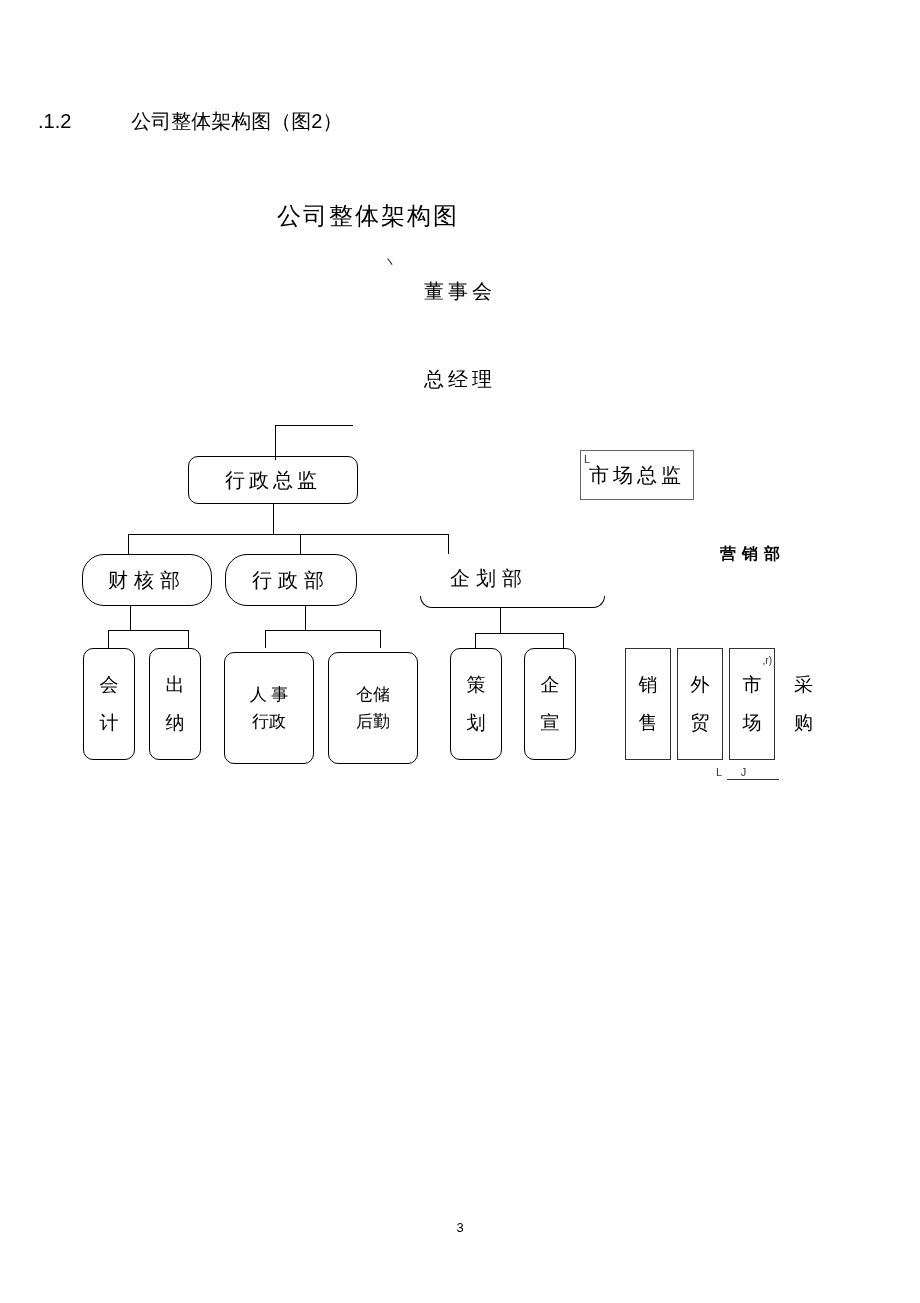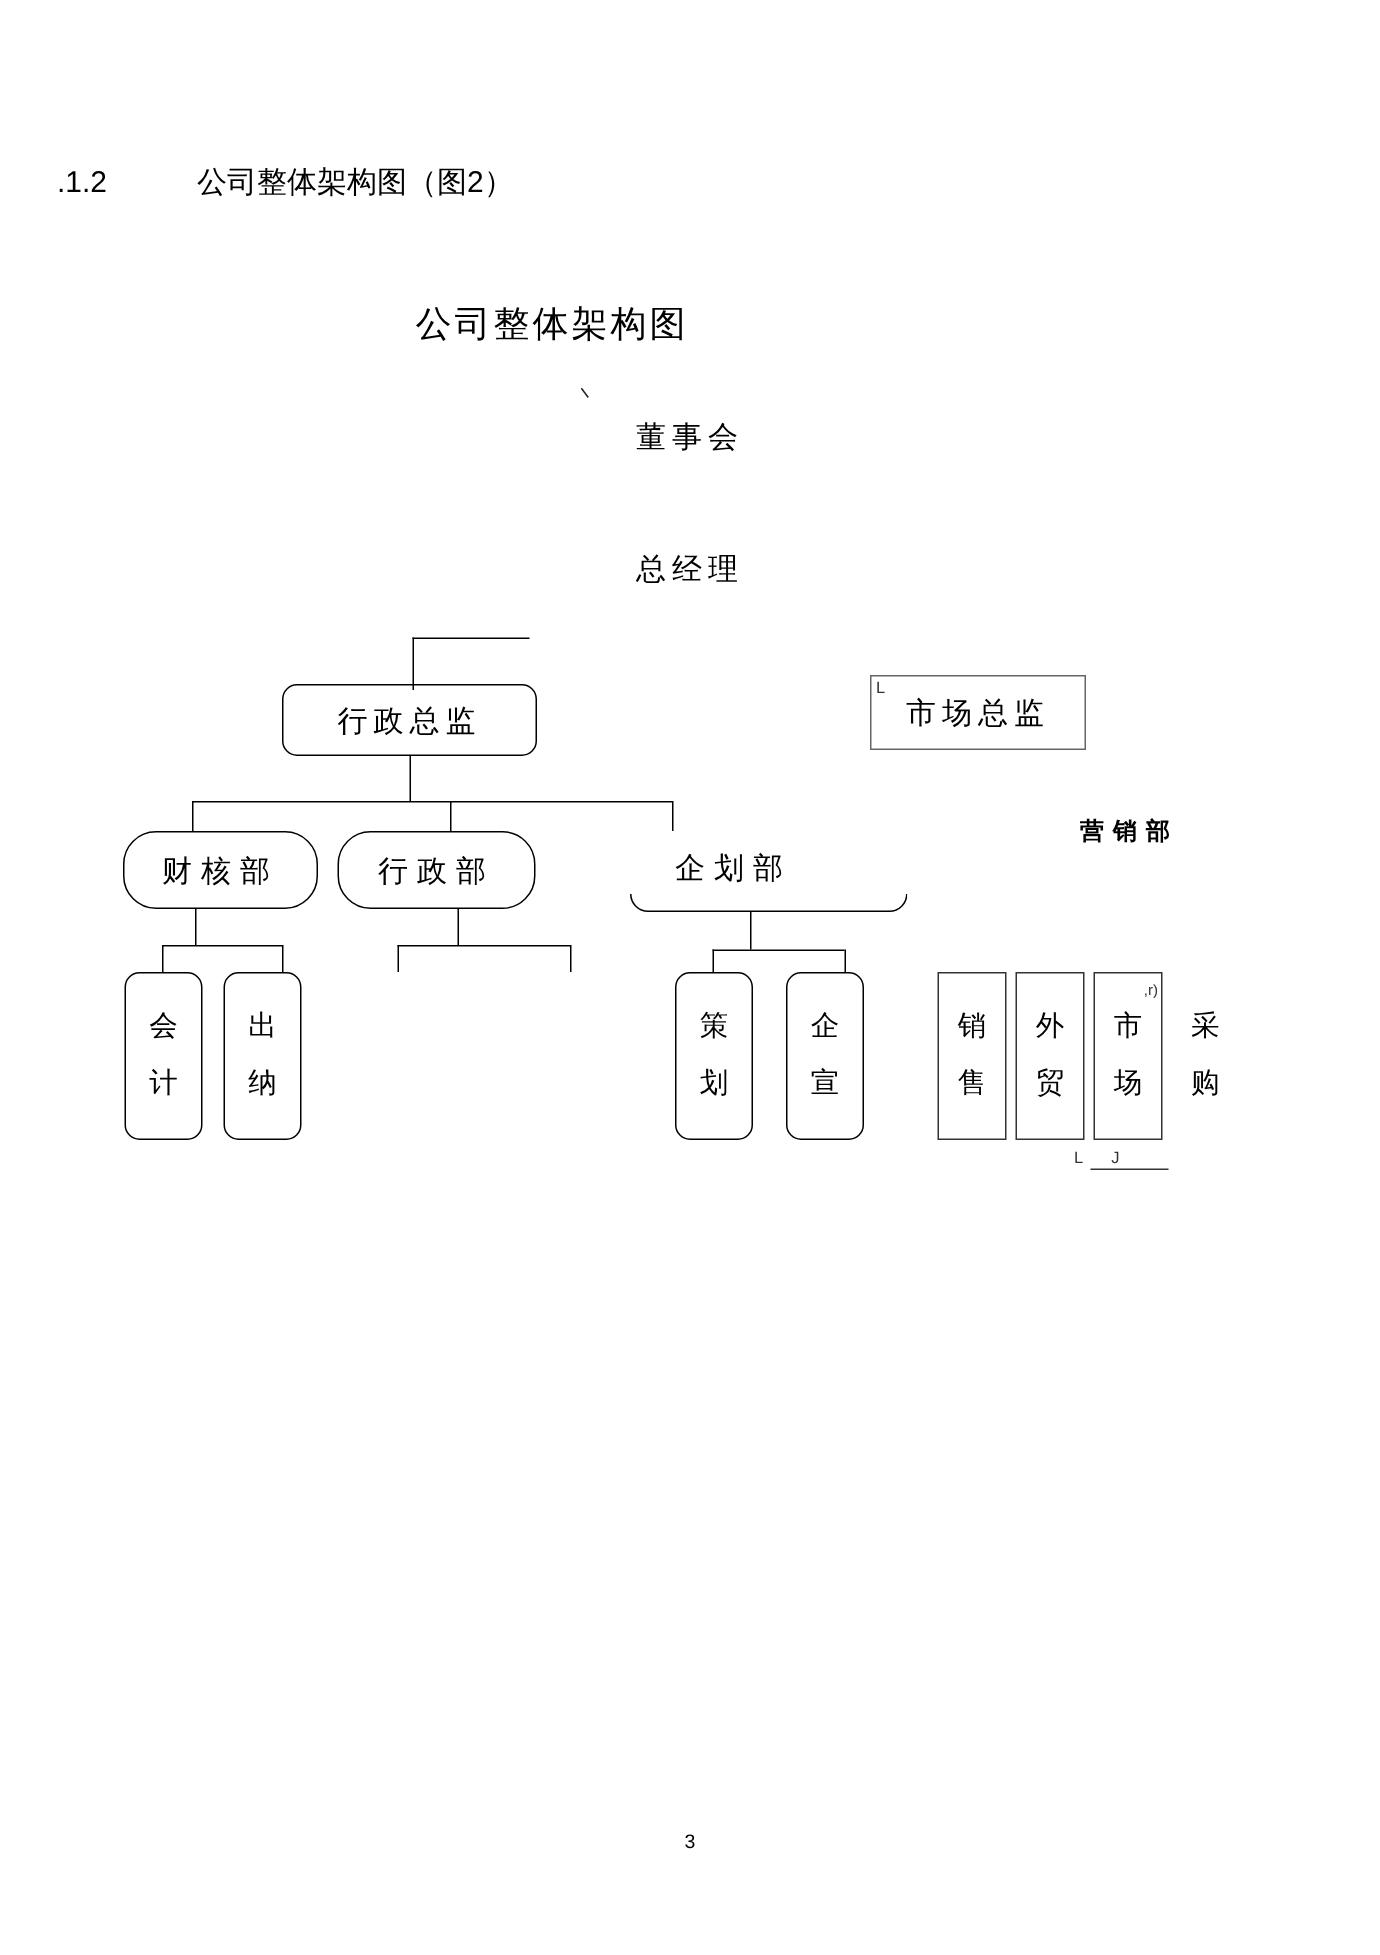--- a/index.html
+++ b/index.html
@@ -86,21 +86,21 @@
       display: flex;
       align-items: center;
       justify-content: center;
       font-size: 20px;
       letter-spacing: 4px;
     }
     .market-director {
       position: absolute;
       left: 580px;
       top: 450px;
-      width: 144px;
+      width: 114px;
       height: 50px;
       border: 1px solid #666;
       display: flex;
       align-items: center;
       justify-content: center;
       font-size: 20px;
       letter-spacing: 4px;
     }
     .market-director-corner {
       position: absolute;
@@ -310,20 +310,28 @@
     <span>会</span>
     <span>计</span>
   </div>
   <div class="leaf leaf-narrow">
     <span>出</span>
     <span>纳</span>
   </div>
 </div>
 
 <div class="leaf-row" style="left:224px;gap:14px;top:652px">
+  <div class="leaf leaf-sm" style="width:90px">
+    <span>人 事</span>
+    <span>行政</span>
+  </div>
+  <div class="leaf leaf-sm" style="width:90px">
+    <span>仓储</span>
+    <span>后勤</span>
+  </div>
 </div>
 
 <div class="leaf-row" style="left:450px;gap:22px">
   <div class="leaf leaf-narrow">
     <span>策</span>
     <span>划</span>
   </div>
   <div class="leaf leaf-narrow">
     <span>企</span>
     <span>宣</span>

